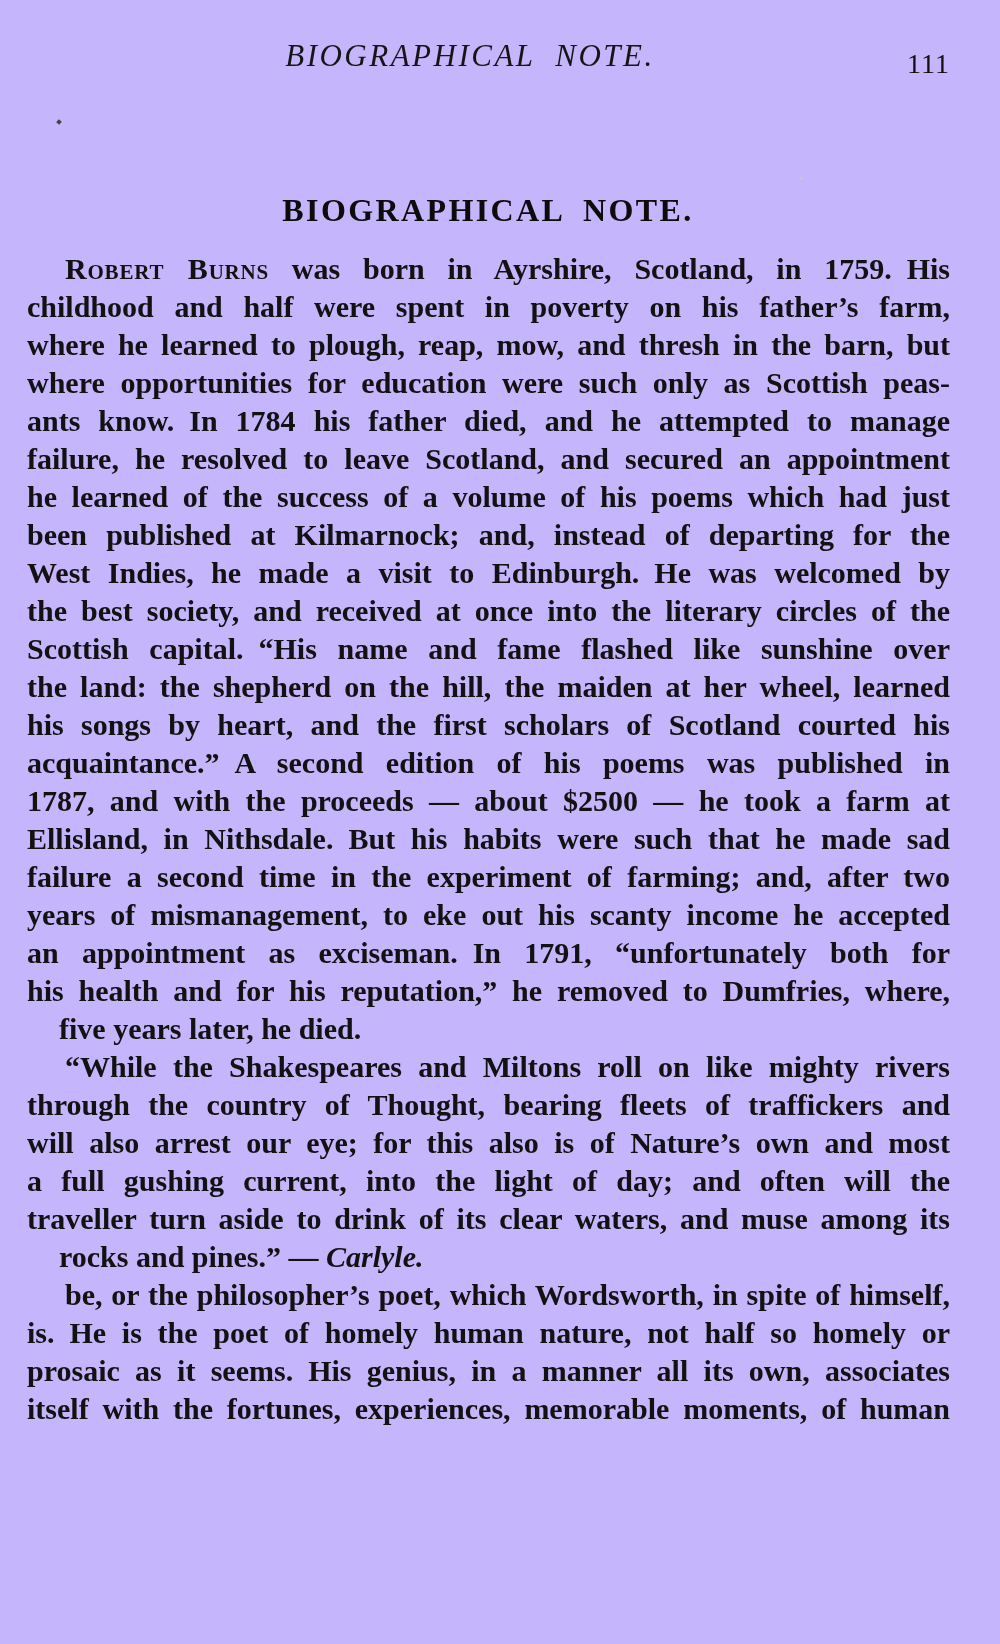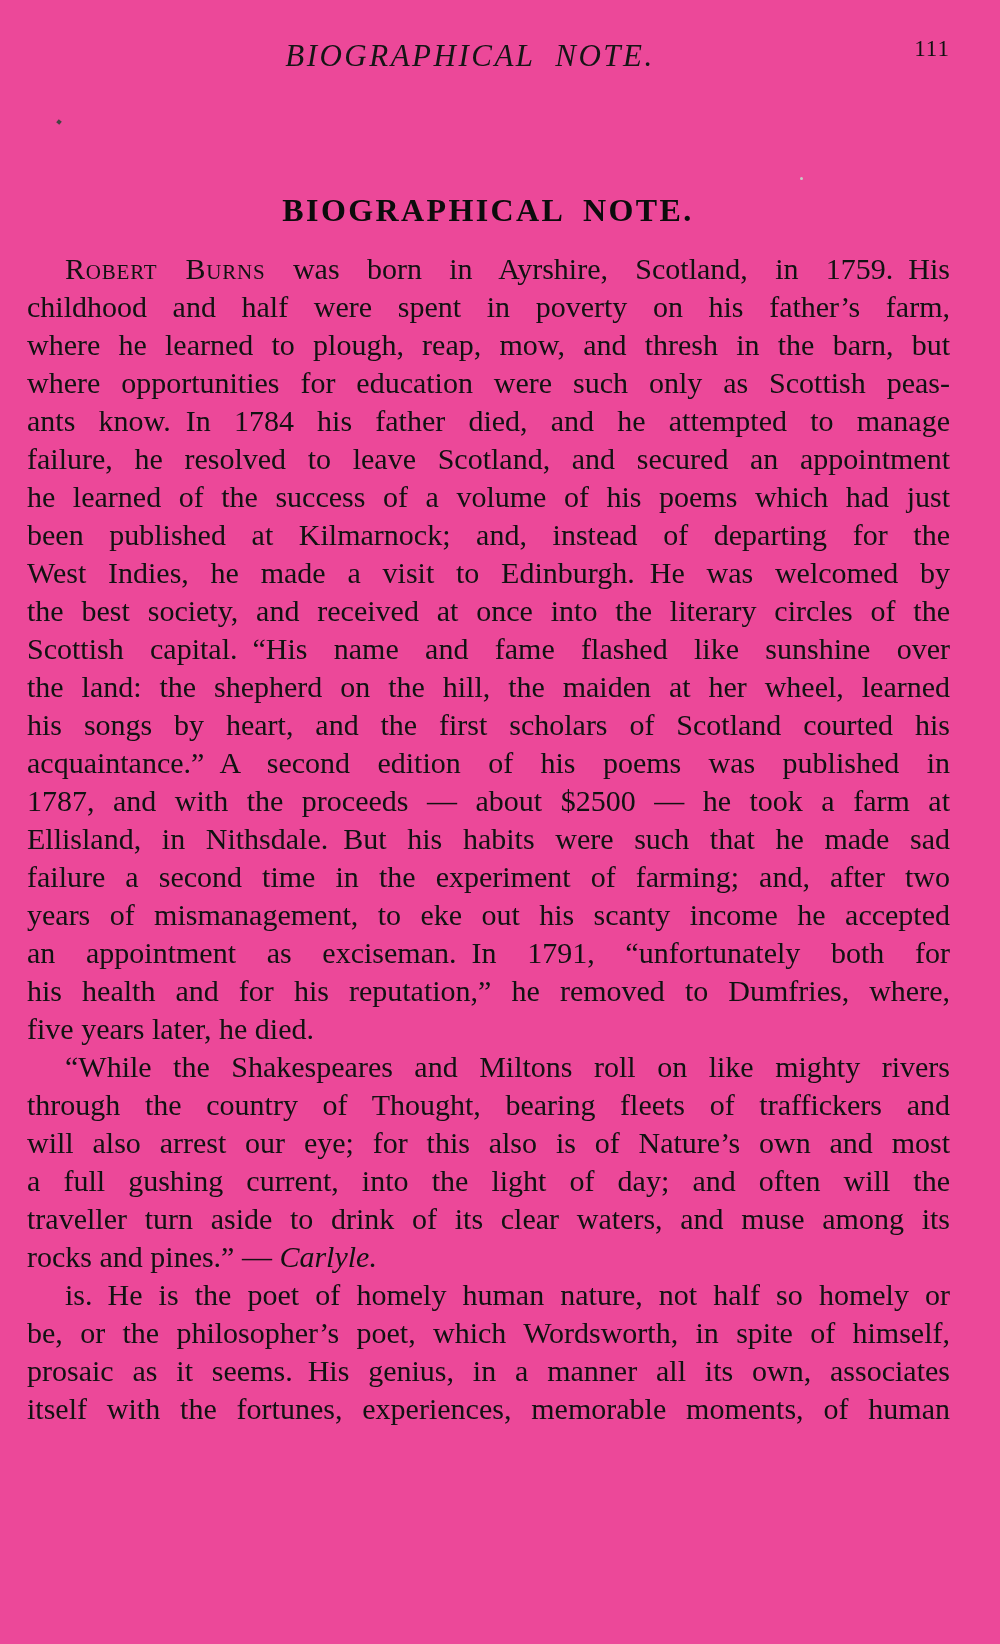--- a/index.html
+++ b/index.html
@@ -4,44 +4,44 @@
 <style>
   html, body {
     margin: 0;
     padding: 0;
     background: #ffffff;
   }
   .page {
     position: relative;
     width: 1000px;
     height: 1644px;
-    background: #ec4899;
+    background: #c4b5fd;
     overflow: hidden;
     font-family: "Liberation Serif", serif;
     color: #0e0e0e;
   }
 
   
   .running-header {
     position: absolute;
     top: 38px;
     left: 0;
     width: 940px;
     text-align: center;
     font-style: italic;
     font-size: 31px;
     letter-spacing: 2.5px;
     word-spacing: 10px;
     color: #151515;
   }
   .page-number {
     position: absolute;
-    top: 36px;
+    top: 48px;
     right: 50px;
-    font-size: 23px;
+    font-size: 28px;
     letter-spacing: 1px;
     color: #111;
   }
 
   
   .section-heading {
     position: absolute;
     top: 192px;
     left: 0;
     width: 976px;
@@ -55,30 +55,31 @@
 
   
   .body-text {
     position: absolute;
     top: 250px;
     left: 27px;
     width: 923px;
     font-size: 30px;
     color: #121212;
   }
-  .paragraph { margin: 0; }
+  .paragraph { margin: 0; font-weight: bold; }
   .line {
     height: 38px;
     line-height: 38px;
     text-align: justify;
     text-align-last: justify;
     white-space: nowrap;
   }
   .line.para-end {
     text-align-last: left;
+    margin-left: 32px;
   }
   .paragraph .line:first-child {
     text-indent: 38px;
   }
   .smallcaps {
     font-variant: small-caps;
     letter-spacing: 0.8px;
   }
   .italic {
     font-style: italic;
@@ -144,20 +145,20 @@
       </div>
       <div class="paragraph">
         <div class="line"><span>“While the Shakespeares and Miltons roll on like mighty rivers</span></div>
         <div class="line"><span>through the country of Thought, bearing fleets of traffickers and</span></div>
         <div class="line"><span>will also arrest our eye; for this also is of Nature’s own and most</span></div>
         <div class="line"><span>a full gushing current, into the light of day; and often will the</span></div>
         <div class="line"><span>traveller turn aside to drink of its clear waters, and muse among its</span></div>
         <div class="line para-end"><span>rocks and pines.” — </span><span class="italic">Carlyle.</span></div>
       </div>
       <div class="paragraph">
+        <div class="line"><span>be, or the philosopher’s poet, which Wordsworth, in spite of himself,</span></div>
         <div class="line"><span>is. He is the poet of homely human nature, not half so homely or</span></div>
-        <div class="line"><span>be, or the philosopher’s poet, which Wordsworth, in spite of himself,</span></div>
         <div class="line"><span>prosaic as it seems. His genius, in a manner all its own, associates</span></div>
         <div class="line"><span>itself with the fortunes, experiences, memorable moments, of human</span></div>
       </div>
     </div>
 
 </div>
 
 </body></html>

